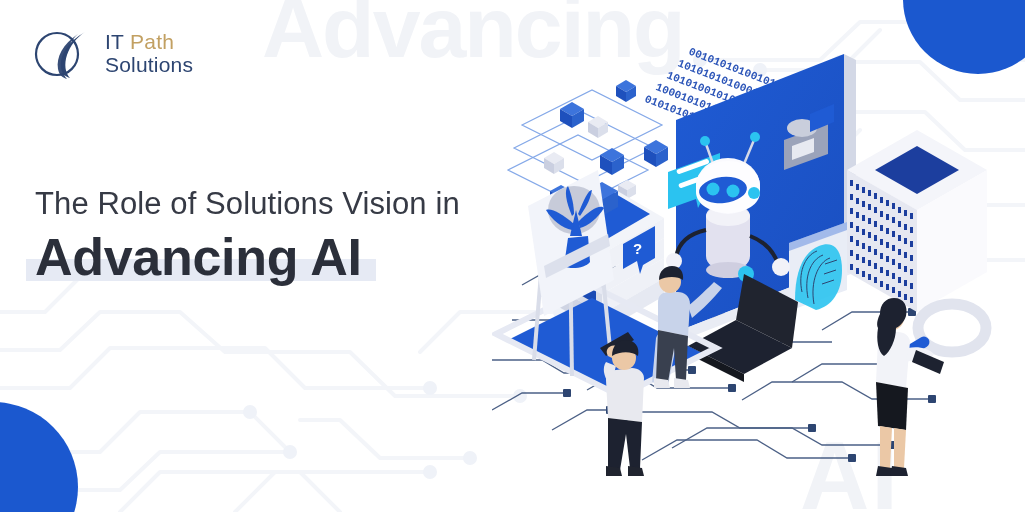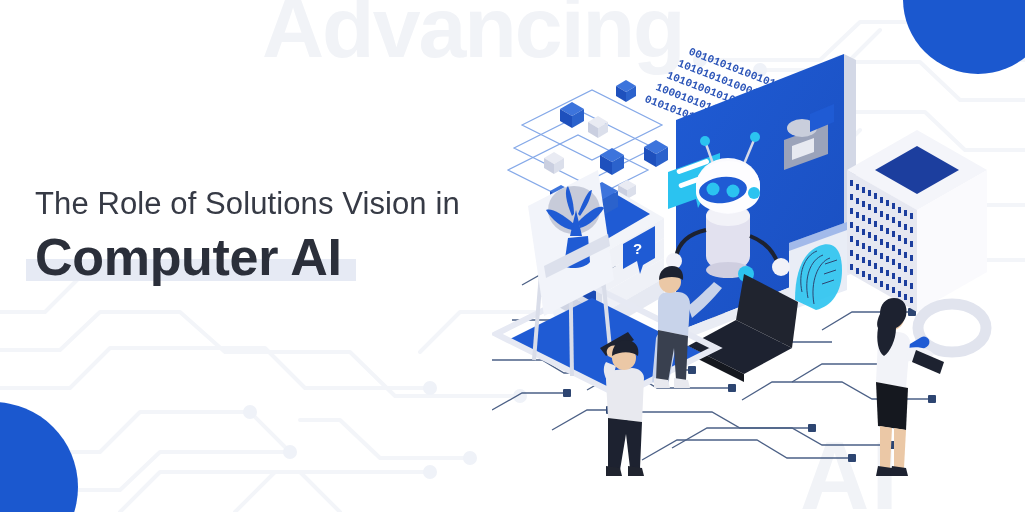--- a/index.html
+++ b/index.html
@@ -117,26 +117,39 @@
       </g>
     </svg>
 
     <div class="watermark top">Advancing</div>
     <div class="watermark bottom">AI</div>
 
     <div class="corner-circle tr" style="background:#1B58CF;"></div>
     <div class="corner-circle bl" style="background:#1B58CF;"></div>
   </div>
 
+  <div class="logo">
+    <svg class="logo-mark" viewBox="0 0 62 56" xmlns="http://www.w3.org/2000/svg">
+      <circle cx="24" cy="28" r="21" fill="none" stroke="#2D4571" stroke-width="2.2"></circle>
+      <path d="M52 6 C34 16 26 30 28 42 C29 48 33 51 37 52 C32 47 31 38 34 29 C37 20 44 11 52 6 Z" fill="#2D4571"></path>
+      <path d="M45 8 C30 18 23 31 25 43 C26 49 30 52 34 53 C29 48 29 39 32 30 C35 21 39 13 45 8 Z" fill="#2D4571" opacity="0.95"></path>
+    </svg>
+    <div class="logo-text">
+      <div class="logo-line">
+        <span class="logo-it">IT</span><span>&nbsp;</span><span class="logo-path">Path</span>
+      </div>
+      <div class="logo-line logo-solutions">Solutions</div>
+    </div>
+  </div>
 
   <div class="headline">
     <div class="headline-line1">The Role of Solutions Vision in</div>
     <div class="headline-line2-wrap">
       <span class="headline-highlight"></span>
-      <div class="headline-line2">Computer AI</div>
+      <div class="headline-line2">Advancing AI</div>
     </div>
   </div>
 
   <div class="illustration">
     <svg viewBox="0 0 533 460" xmlns="http://www.w3.org/2000/svg">
       <defs>
         <linearGradient id="gScreen" x1="0" y1="0" x2="1" y2="1">
           <stop offset="0" stop-color="#1F5BD4"></stop>
             <stop offset="1" stop-color="#1A4FC0"></stop>
         </linearGradient>

